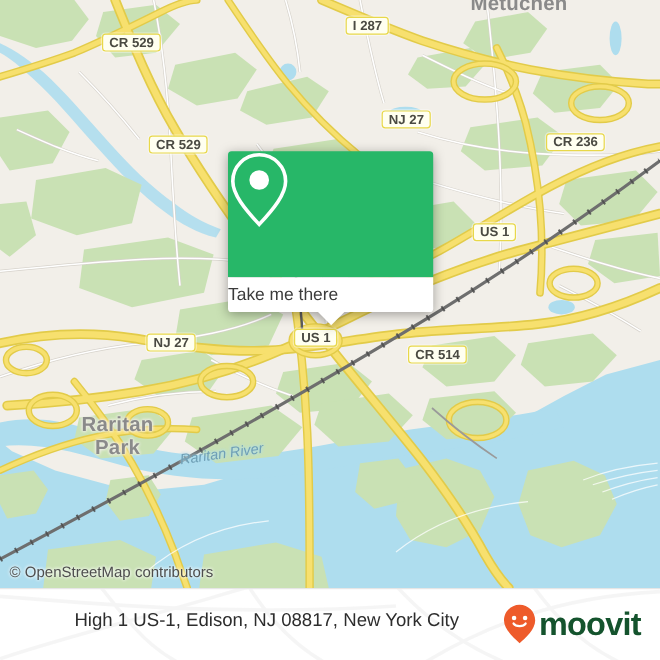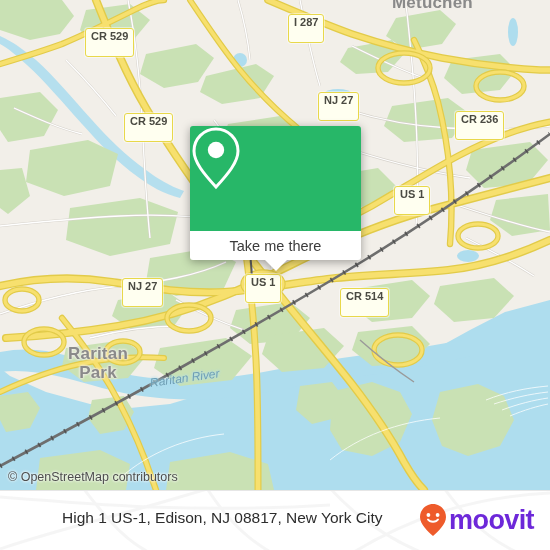--- a/index.html
+++ b/index.html
@@ -15,48 +15,48 @@
 
   
   .maplabel{position:absolute;color:#7d7d7d;font-weight:bold;white-space:nowrap;
             text-shadow:0 0 3px #F2EFE9,0 0 3px #F2EFE9,0 0 2px #F2EFE9;}
   .placelabel{font-size:17px;color:#8a8a8a;letter-spacing:.2px;text-align:center;line-height:19px;}
   .riverlabel{font-size:12px;font-style:italic;color:#6f9fb5;font-weight:normal;
               text-shadow:0 0 3px #AEDDEE,0 0 3px #AEDDEE;}
 
   
   .shield{position:absolute;background:#FFFFF0;border:1.6px solid #E8D84A;
-          border-radius:3px;padding:1px 5px 14px 5px;font-size:11px;font-weight:bold;
+          border-radius:3px;padding:1px 5px 0 5px;font-size:11px;font-weight:bold;
           color:#4a4a42;white-space:nowrap;line-height:12px;
           box-shadow:0 0 0 1px rgba(255,255,255,.45);}
 
   
   #card{position:absolute;left:190px;top:126px;width:171px;
         filter:drop-shadow(0 2px 5px rgba(0,0,0,.35));}
   #card-head{height:105px;background:#27B768;border-radius:3px 3px 0 0;
              display:flex;align-items:center;justify-content:center;}
   #card-foot{height:29px;background:#fff;border-radius:0 0 3px 3px;
-             display:flex;align-items:center;justify-content:center;}
+             display:flex;align-items:center;}
   #card-foot span{font-size:14.5px;color:#3b3b3b;}
   #card-tail{position:absolute;left:50%;top:134px;margin-left:-11px;width:0;height:0;
              border-left:11px solid transparent;border-right:11px solid transparent;
              border-top:11px solid #fff;}
 
   
   #attrib{position:absolute;left:8px;top:470px;font-size:12.5px;color:#4d4d4d;
           z-index:6;text-shadow:0 0 3px #fff,0 0 3px #fff;}
 
   
   #bar{position:absolute;left:0;top:490px;width:550px;height:60px;background:#fff;
        border-top:1px solid #e6e6e6;overflow:hidden;}
   #bar-wm{position:absolute;left:0;top:-34px;width:550px;height:100px;opacity:.5;}
   #addr{position:absolute;left:22px;top:509px;font-size:15.5px;color:#2d2d2d;
         white-space:nowrap;margin-left:40px;}
   #logo{position:absolute;right:16px;top:503px;display:flex;align-items:center;gap:2px;}
-  #logo-word{font-size:27px;font-weight:bold;color:#6d28d9;letter-spacing:-.6px;
+  #logo-word{font-size:27px;font-weight:bold;color:#14532d;letter-spacing:-.6px;
              line-height:27px;text-align:center;}
 </style>
 </head>
 <body>
 
 <div id="app">
 
   <div id="map">
 
     <svg width="550" height="490" viewBox="0 0 550 490">

